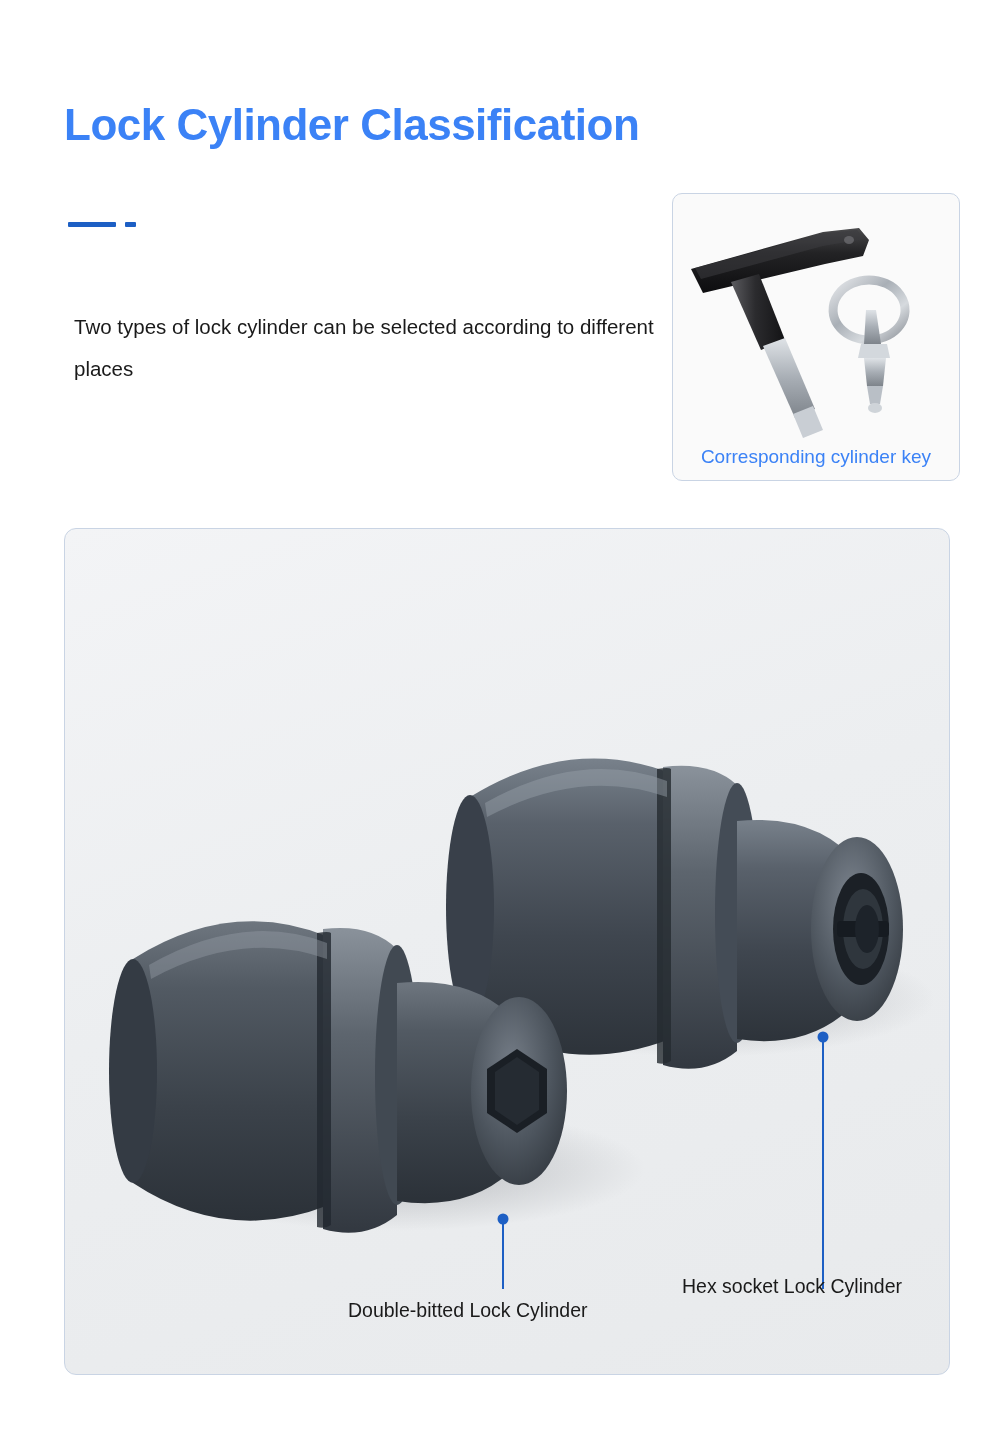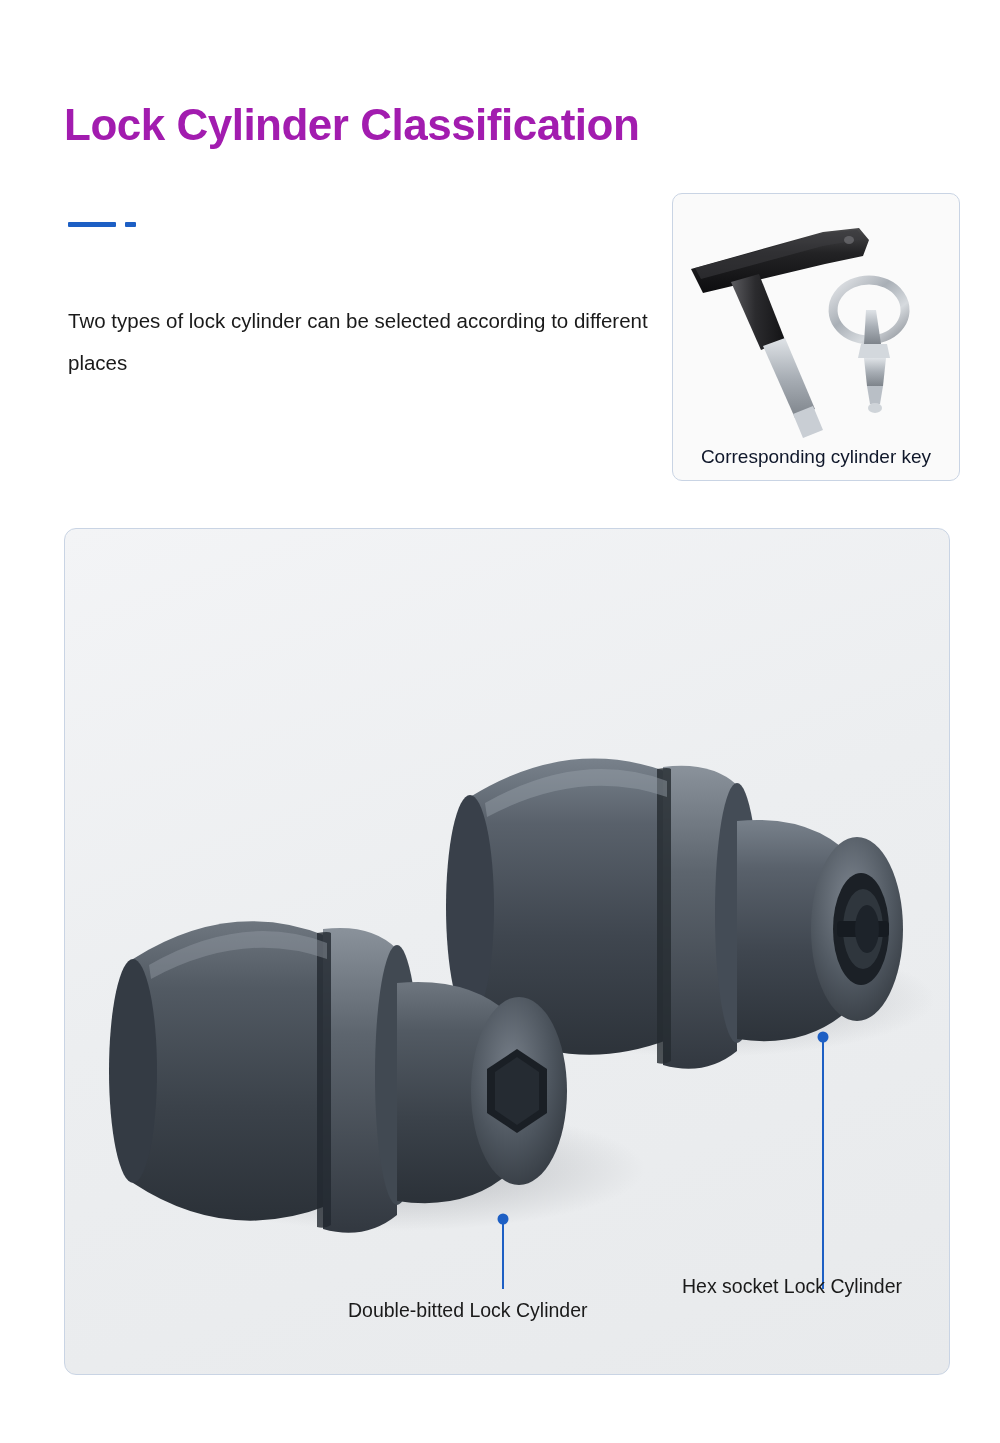--- a/index.html
+++ b/index.html
@@ -22,21 +22,21 @@
   }
 
   
   .title {
     position: absolute;
     left: 64px;
     top: 100px;
     font-size: 44px;
     font-weight: bold;
     letter-spacing: -0.5px;
-    color: #a21caf;
+    color: #3b82f6;
     white-space: nowrap;
   }
 
   
   .rule-wrap {
     position: absolute;
     left: 68px;
     top: 222px;
     display: flex;
     align-items: center;
@@ -59,21 +59,21 @@
   .intro {
     position: absolute;
     left: 68px;
     top: 300px;
     width: 610px;
     font-size: 20.5px;
     line-height: 42px;
     color: #1a1a1a;
   }
   .intro p {
-    margin: 0;
+    margin: 6px;
   }
   .intro p.second {
     margin-top: 28px;
   }
 
   
   .key-card {
     position: absolute;
     left: 672px;
     top: 193px;
@@ -84,21 +84,21 @@
     background: #fafafa;
     overflow: hidden;
   }
   .key-card .caption {
     position: absolute;
     left: 0;
     right: 0;
     bottom: 12px;
     text-align: center;
     font-size: 19px;
-    color: #0f172a;
+    color: #3b82f6;
     white-space: nowrap;
   }
   .key-svg {
     position: absolute;
     left: 0;
     top: 0;
   }
 
   
   .product-card {

